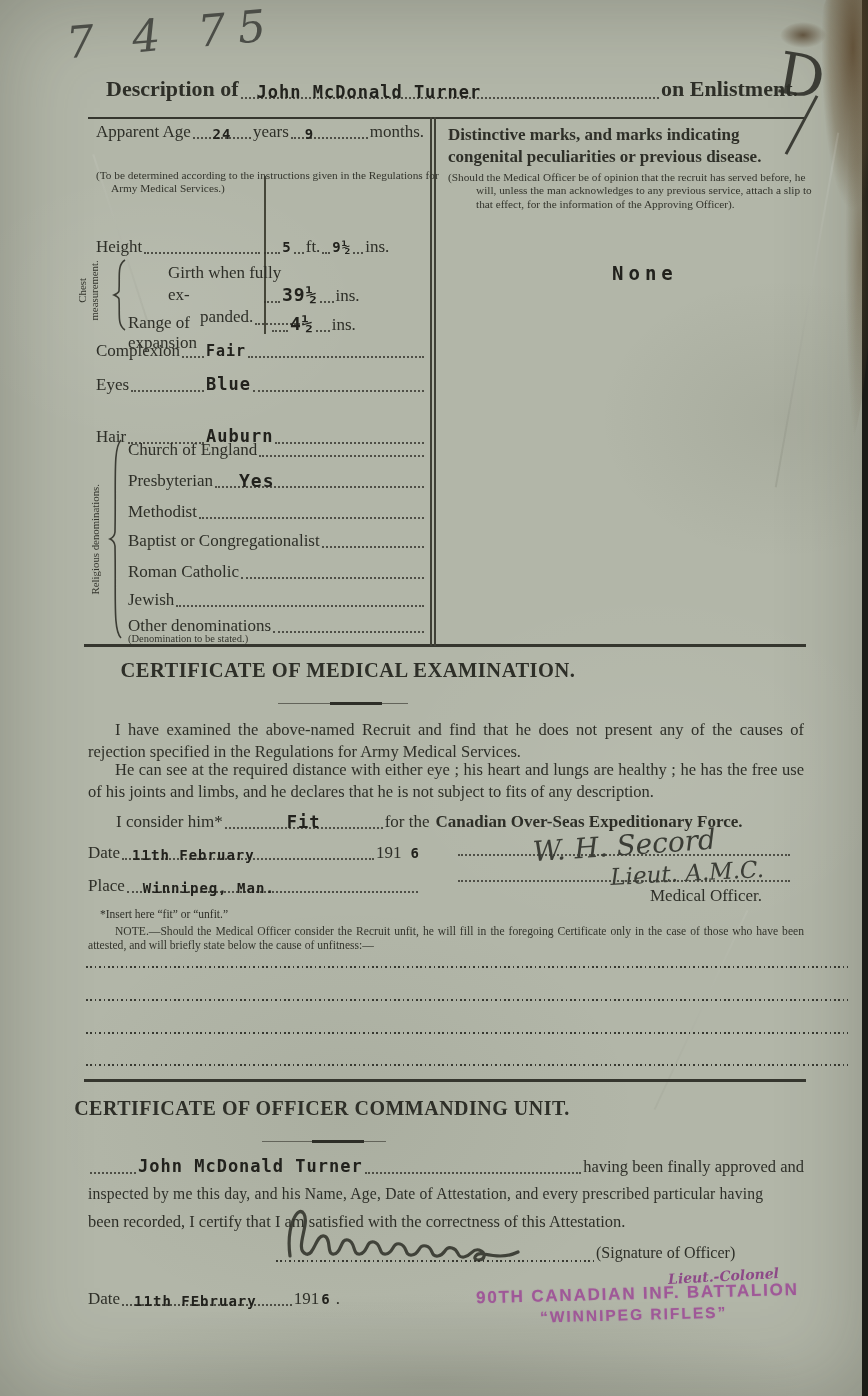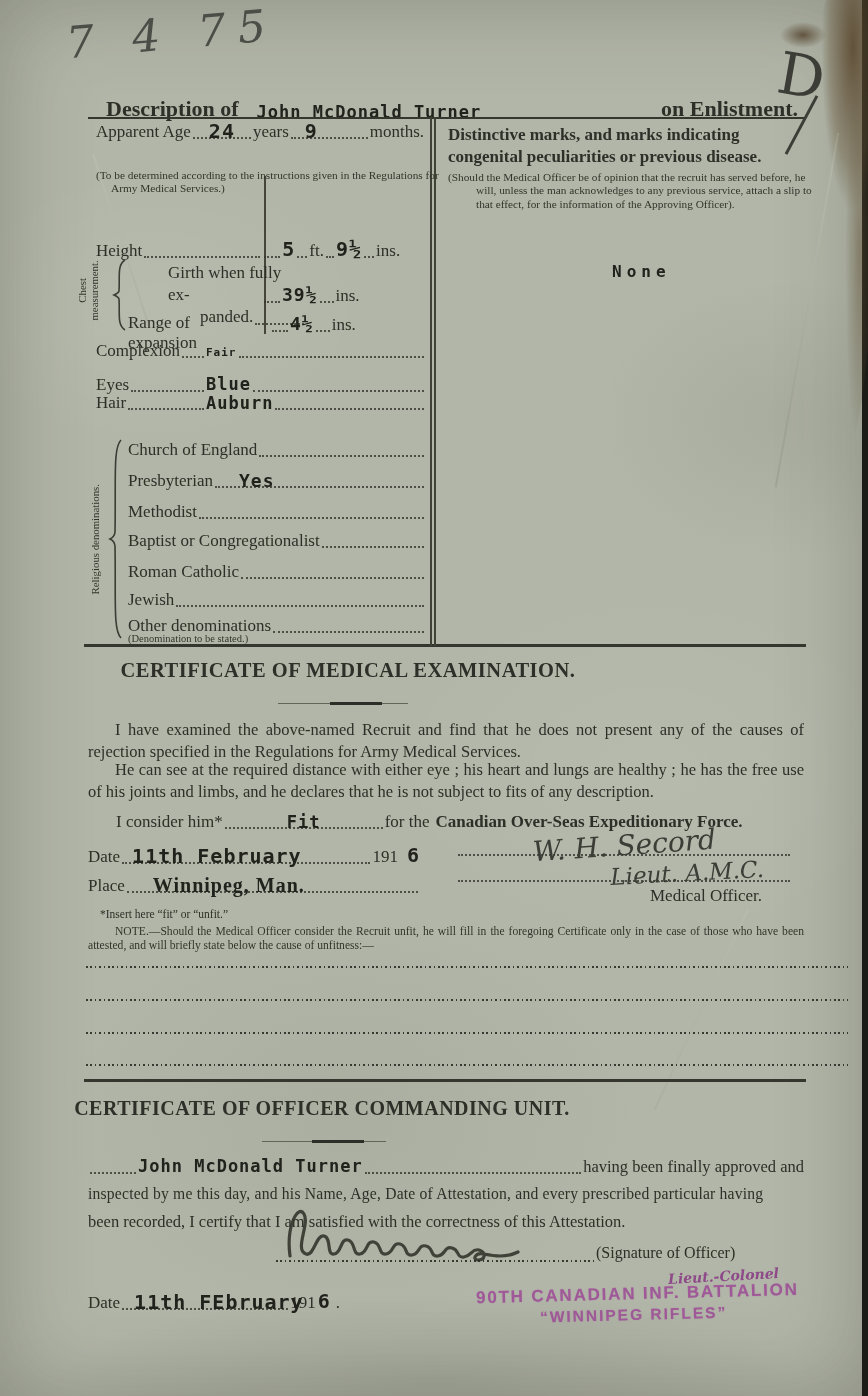--- a/index.html
+++ b/index.html
@@ -17,21 +17,21 @@
     box-shadow: inset 0 0 90px rgba(45,48,38,.30);
   }
   .abs{position:absolute;}
   .row{display:flex; align-items:baseline;}
   .serif{font-size:17px;}
   .fill{flex:1; align-self:flex-end; margin:0 2px 3px 2px; height:0;
         border-bottom:2px dotted rgba(52,53,45,.8); position:relative;}
   .lead{flex:none; align-self:flex-end; margin:0 2px 3px 2px; height:0;
         border-bottom:2px dotted rgba(52,53,45,.8); position:relative;}
   .typed{font-family:"DejaVu Sans Mono","Liberation Mono",monospace; font-weight:700;
-         color:#22221d; letter-spacing:1px; font-size:20px;}
+         color:#22221d; letter-spacing:1px; font-size:14px;}
   .fill>.typed,.lead>.typed{position:absolute; bottom:-4px; white-space:nowrap; line-height:1;}
   .typed.center{left:50%; transform:translateX(-50%);}
   .hline{position:absolute; background:#35362e;}
   .vline{position:absolute; background:#454639;}
   .dblv{position:absolute; width:2px; border-left:2px solid #3f4036; border-right:2px solid #3f4036; background:transparent;}
   .note{font-size:11.3px; line-height:1.18; color:#33342c;}
   .hang{padding-left:15px; text-indent:-15px;}
   .hang2{padding-left:28px; text-indent:-28px;}
   .sec-title{font-weight:700; font-size:20.5px; letter-spacing:.5px; text-align:center; white-space:nowrap;}
   .sec-divider{position:absolute; height:1px; background:#63645a;}
@@ -62,21 +62,21 @@
   <div class="crease" style="left:806px; top:130px; width:2px; height:360px; transform:rotate(10deg);"></div>
   <div class="crease" style="left:120px; top:150px; width:2px; height:180px; transform:rotate(-18deg); opacity:.3;"></div>
   <div class="crease" style="left:700px; top:900px; width:2px; height:220px; transform:rotate(25deg); opacity:.25;"></div>
 
   <div class="abs script" style="left:66px; top:8px; font-size:44px; letter-spacing:12px; transform:rotate(-5deg); color:#4b4d47;">7 4 75</div>
 
   <div class="abs" style="left:778px; top:42px; font-size:58px; color:#3c3d36; transform:rotate(10deg);
               font-family:'DejaVu Serif',serif;">D</div>
   <div class="abs" style="left:800px; top:92px; width:3px; height:66px; background:#3c3d36; transform:rotate(28deg);"></div>
 
-  <div class="abs row" style="left:106px; top:76px; width:692px;margin-top:20px;">
+  <div class="abs row" style="left:106px; top:76px; width:692px;">
     <span style="font-size:22px; font-weight:600;">Description of</span>
     <span class="fill">
       <span class="typed" style="left:16px; font-size:17px;">John McDonald Turner</span>
     </span>
     <span style="font-size:22px; font-weight:600;">on Enlistment.</span>
   </div>
 
   <div class="hline" style="left:88px; top:117px; width:716px; height:2px;"></div>
   <div class="hline" style="left:84px; top:644px; width:722px; height:3px;"></div>
   <div class="dblv" style="left:430px; top:117px; height:529px;"></div>
@@ -136,32 +136,32 @@
     <span class="typed" style="font-size:18px;">4½</span>
     <span class="lead" style="width:14px;"></span>
     <span>ins.</span>
   </div>
 
   <div class="abs row serif" style="left:96px; top:341px; width:330px;">
     <span class="row" style="width:110px;">
       <span>Complexion</span>
       <span class="fill"></span>
     </span>
-    <span class="typed" style="font-size:11px;text-align:center;">Fair</span>
+    <span class="typed" style="font-size:15px;text-align:center;">Fair</span>
     <span class="fill"></span>
   </div>
   <div class="abs row serif" style="left:96px; top:374px; width:330px;">
     <span class="row" style="width:110px;">
       <span>Eyes</span>
       <span class="fill"></span>
     </span>
     <span class="typed" style="font-size:17px;">Blue</span>
     <span class="fill"></span>
   </div>
-  <div class="abs row serif" style="left:96px; top:393px; width:330px;align-items:flex-end;">
+  <div class="abs row serif" style="left:96px; top:426px; width:330px;">
     <span class="row" style="width:110px;">
       <span>Hair</span>
       <span class="fill"></span>
     </span>
     <span class="typed" style="font-size:17px;">Auburn</span>
     <span class="fill"></span>
   </div>
 
   <div class="rotbox" style="left:28px; top:472px; width:134px; height:134px;">
     <span style="width:120px;">Religious denominations.</span>
@@ -209,21 +209,21 @@
   <div class="abs row serif" style="left:128px; top:616px; width:298px;">
     <span>Other denominations</span>
     <span class="fill">
       <span class="typed" style="left:20px;"></span>
     </span>
   </div>
   <div class="abs" style="left:128px; top:633px; font-size:10.5px; color:#33342c;">(Denomination to be stated.)</div>
 
   <div class="abs note hang2" style="left:448px; top:171px; width:350px;">(Should the Medical Officer be of opinion that the recruit has served before, he will, unless the man acknowledges to any previous service, attach a slip to that effect, for the information of the Approving Officer).</div>
   <div class="abs" style="left:448px; top:124px; width:350px; font-size:17px; font-weight:700; line-height:1.3;">Distinctive marks, and marks indicating congenital peculiarities or previous disease.</div>
-  <div class="abs typed" style="left:612px; top:262px; font-size:16px; letter-spacing:5px;">None</div>
+  <div class="abs typed" style="left:612px; top:262px; font-size:19px; letter-spacing:5px;">None</div>
 
   <div class="abs sec-title" style="left:88px; top:659px; width:520px;">CERTIFICATE OF MEDICAL EXAMINATION.</div>
   <div class="sec-divider" style="left:278px; top:703px; width:130px;"></div>
   <div class="abs para" style="left:88px; top:719px; width:716px;">I have examined the above-named Recruit and find that he does not present any of the causes of rejection specified in the Regulations for Army Medical Services.</div>
   <div class="abs para" style="left:88px; top:759px; width:716px;">He can see at the required distance with either eye ; his heart and lungs are healthy ; he has the free use of his joints and limbs, and he declares that he is not subject to fits of any description.</div>
 
   <div class="abs row serif" style="left:116px; top:812px; width:679px;">
     <span>I consider him*</span>
     <span class="lead" style="width:158px;">
       <span class="typed center" style="font-size:17px;">Fit</span>
@@ -248,21 +248,21 @@
   </div>
   <div class="abs" style="left:458px; top:845px; width:332px; height:37px; border-bottom:2px dotted rgba(52,53,45,.8);
               display:flex; align-items:flex-end; justify-content:flex-end; padding-right:26px; box-sizing:border-box;">
     <span class="script" style="font-size:23px; transform:rotate(-3deg) translateY(6px);">Lieut. A.M.C.</span>
   </div>
   <div class="abs serif" style="left:606px; top:886px; width:200px; text-align:center;">Medical Officer.</div>
 
   <div class="abs row serif" style="left:88px; top:876px; width:332px;">
     <span>Place</span>
     <span class="fill">
-      <span class="typed" style="left:26px;font-family:Liberation Serif, serif;">Winnipeg, Man.</span>
+      <span class="typed" style="left:16px;">Winnipeg, Man.</span>
     </span>
   </div>
 
   <div class="abs" style="left:100px; top:908px; font-size:11.5px;">*Insert here “fit” or “unfit.”</div>
   <div class="abs note" style="left:88px; top:925px; width:716px; text-indent:27px; text-align:justify; font-size:11.6px;">NOTE.—Should the Medical Officer consider the Recruit unfit, he will fill in the foregoing Certificate only in the case of those who have been attested, and will briefly state below the cause of unfitness:—</div>
 
   <div class="dotline" style="left:86px; top:966px; width:762px;"></div>
   <div class="dotline" style="left:86px; top:999px; width:762px;"></div>
   <div class="dotline" style="left:86px; top:1032px; width:762px;"></div>
   <div class="dotline" style="left:86px; top:1064px; width:762px;"></div>

